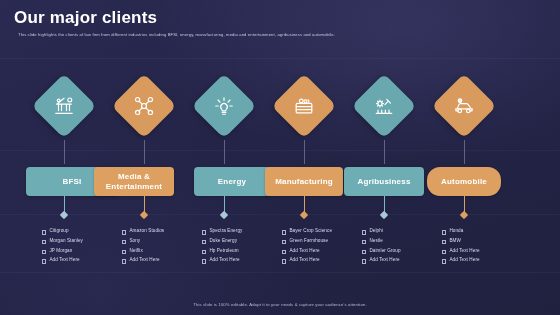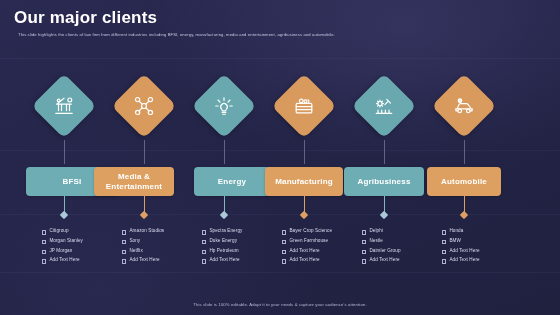--- a/index.html
+++ b/index.html
@@ -286,21 +286,21 @@
               <path d="M3.2 15.2v2.1h2M20.8 15.2v2.1h-2"></path>
               <circle cx="7.4" cy="17.4" r="1.9"></circle>
               <circle cx="16.6" cy="17.4" r="1.9"></circle>
               <circle cx="7.6" cy="6.2" r="1.9"></circle>
               <path d="M6.5 5.1 8.7 7.3M8.7 5.1 6.5 7.3"></path>
             </svg>
           </span>
         </div>
       </div>
       <div class="stem" style="left: 464px;"></div>
-      <div class="banner orange" style="left: 427px; width: 74px;">Automobile</div>
+      <div class="banner orange" style="left: 427px; width: 74px; border-radius: 13px;">Automobile</div>
       <div class="drop orange" style="left: 464px;"></div>
       <div class="dot orange" style="left: 461px;"></div>
       <div class="col" style="left: 442px; width: 80px;">
         <div class="li">
           <span class="sq"></span>
           <span class="tx">Honda</span>
         </div>
         <div class="li">
           <span class="sq"></span>
           <span class="tx">BMW</span>

